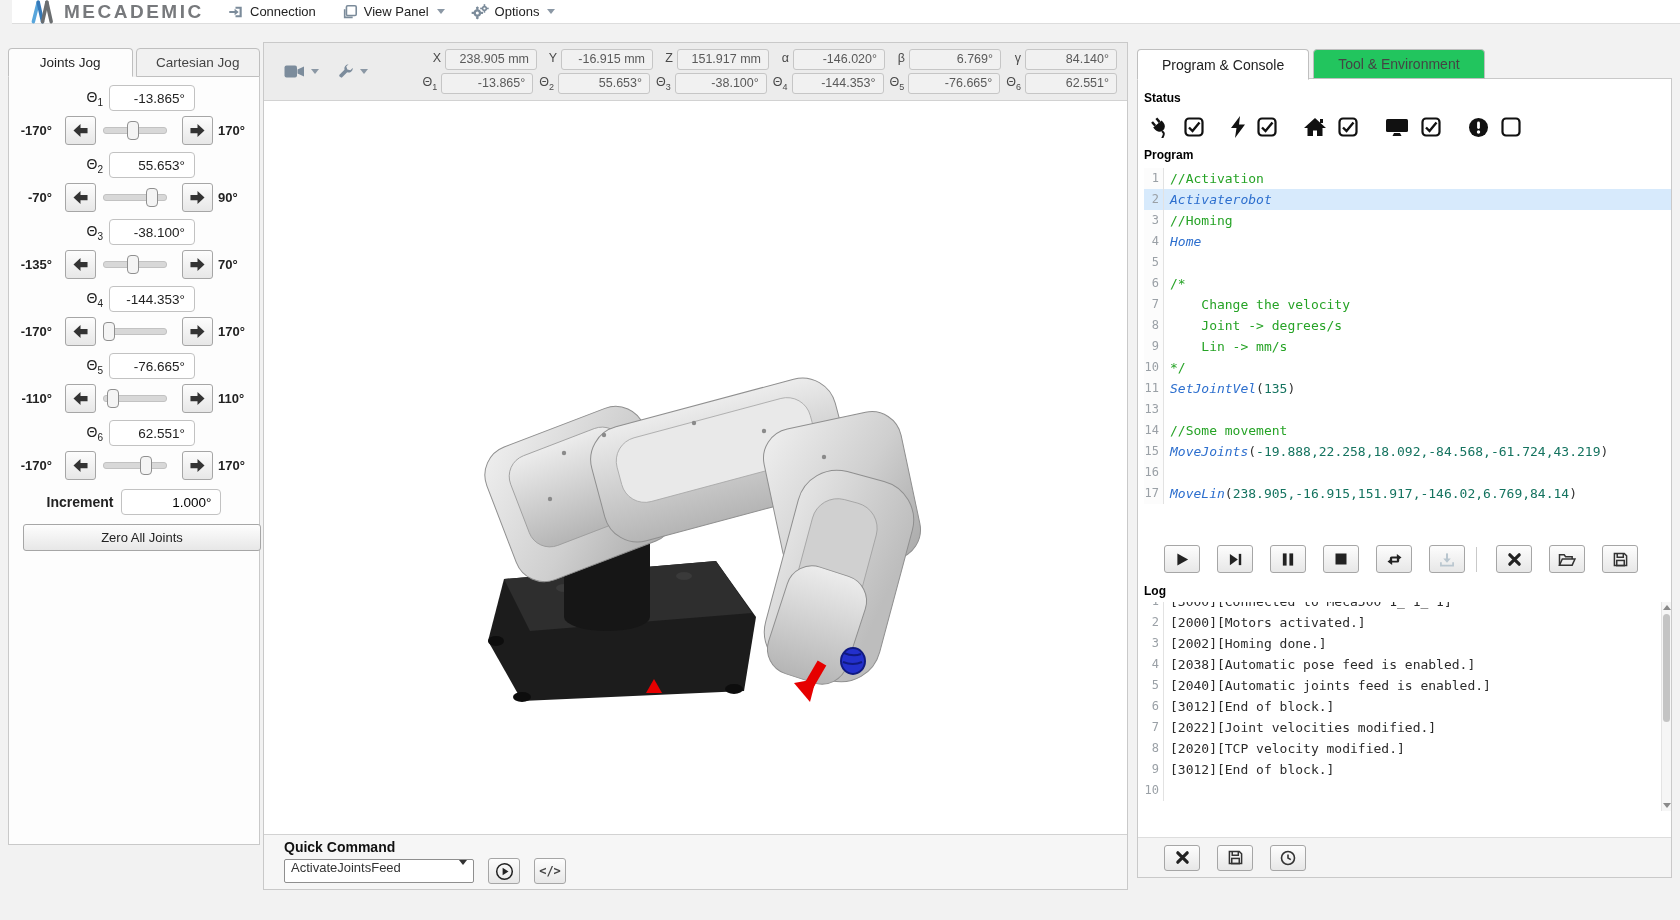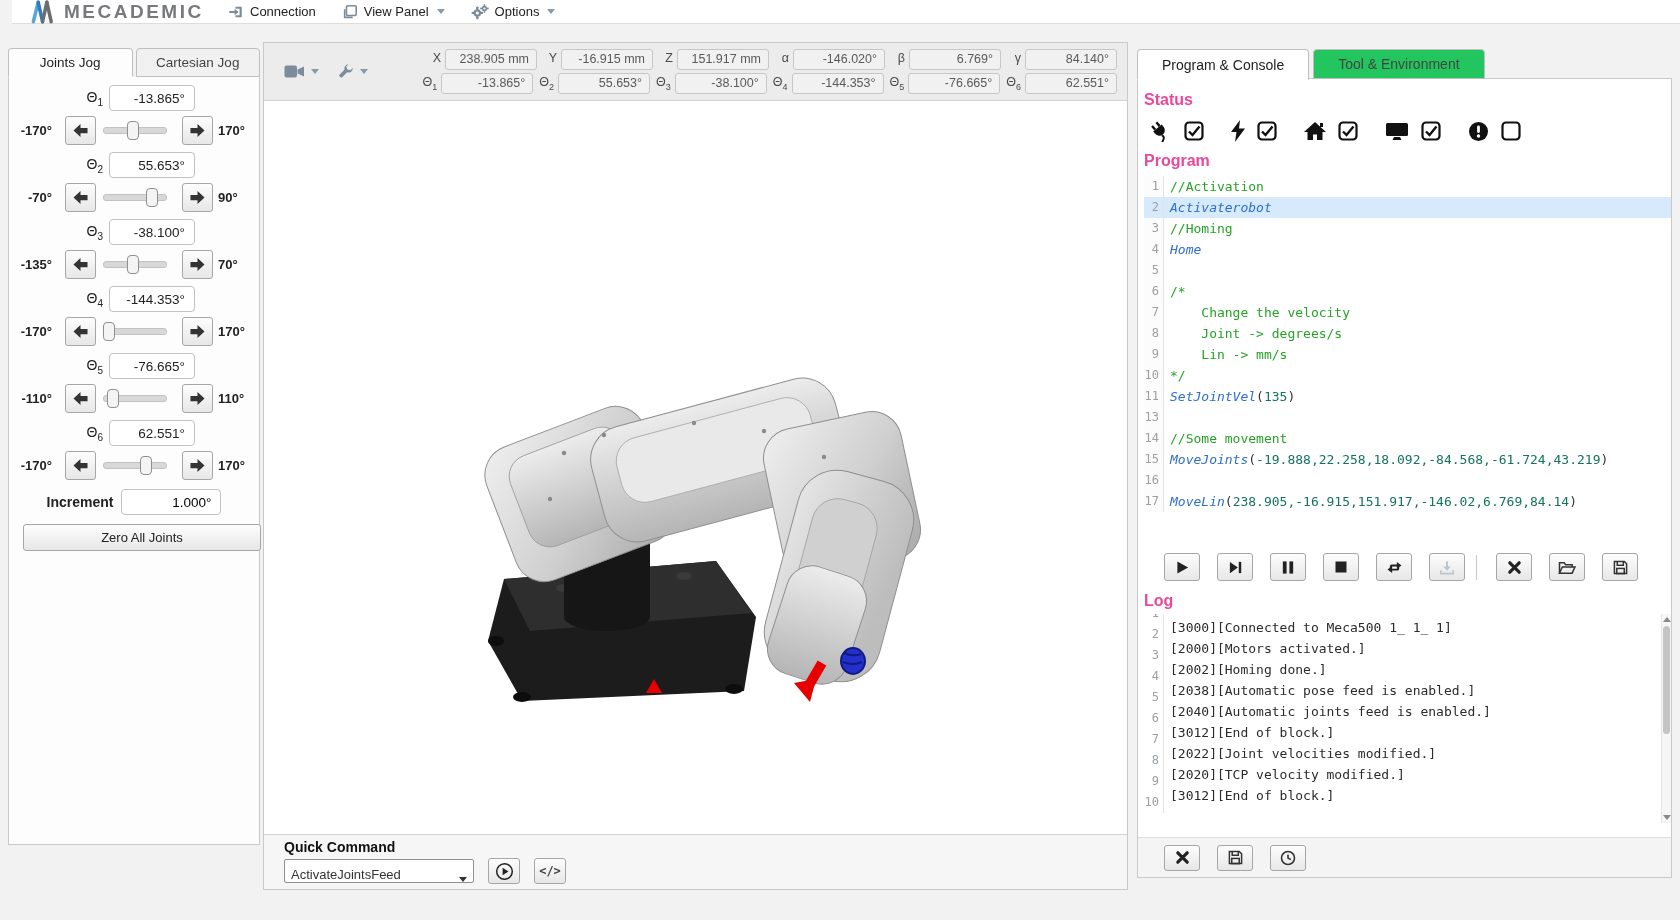--- a/index.html
+++ b/index.html
@@ -51,32 +51,32 @@
   .ro-grid { margin-left:auto; display:flex; flex-direction:column; gap:3px; }
   .ro-row { display:flex; gap:6px; justify-content:flex-end; }
   .ro-cell { display:flex; align-items:center; gap:4px; }
   .ro-label { font-size:12.5px; color:#4a4a4a; min-width:14px; text-align:right; }
   .ro-label sub { font-size:9px; }
   .readout { width:92px; height:21px; line-height:19px; background:#f1f1f1; border:1px solid #c6c6c6; border-radius:3px; color:#5a5a5a; font-size:12.5px; text-align:right; padding:0 7px; }
   .viewport { flex:1; position:relative; background:#fff; overflow:hidden; cursor:move; }
   .qc-bar { height:55px; background:#f6f6f6; border-top:1px solid #d2d2d2; padding:4px 0 0 20px; }
   .qc-title { font-size:14px; font-weight:bold; color:#111; }
   .qc-row { display:flex; align-items:center; gap:6px; margin-top:3px; }
-  .qc-select { width:190px; height:24px; background:#fff; border:1px solid #8f8f8f; border-radius:2px; display:flex; align-items:flex-end; font-size:13px; color:#333; padding:0 6px; cursor:pointer; }
+  .qc-select { width:190px; height:24px; background:#fff; border:1px solid #8f8f8f; border-radius:2px; display:flex; align-items:flex-start; font-size:13px; color:#333; padding:0 6px; cursor:pointer; }
   .qc-select .caret { margin-left:auto; border-top-color:#333; }
   .qc-btn { width:32px; height:26px; }
   .qc-code { font-size:12px; font-weight:bold; color:#444; font-family:"DejaVu Sans Mono",monospace; }
   
   .right-panel { position:absolute; left:1137px; top:78px; width:535px; height:800px; background:#fff; border:1px solid #c9c9c9; border-top:1px solid #c9c9c9; }
   .rp-tabs { position:absolute; left:-1px; top:-30px; height:30px; display:flex; }
   .rp-tab { padding:0 24px; display:flex; align-items:center; font-size:14px; color:#444; background:#22c55e; border:1px solid #bfbfbf; border-radius:4px 4px 0 0; cursor:pointer; }
   .rp-tab + .rp-tab { margin-left:4px; }
   .rp-tab.active { background:#fff; border-bottom:1px solid #fff; color:#222; height:31px; }
   .rp-body { padding:12px 0 0 6px; height:100%; position:relative; }
-  .rp-heading { font-size:16px; font-weight:bold; color:#ec4899; }
+  .rp-heading { font-size:12px; font-weight:bold; color:#000000; }
   .status-row { display:flex; align-items:center; gap:13px; margin:9px 0 0 4px; height:26px; }
   .st-group { display:flex; align-items:center; gap:12px; margin-right:14px; }
   .st-check { width:20px; height:20px; position:relative; cursor:pointer; display:inline-flex; }
   .st-check svg.chk { display:none; }
   .st-check.checked svg.chk { display:block; }
   .prog-head { margin-top:8px; }
   .code-editor { margin-top:6px; height:368px; font-family:"DejaVu Sans Mono",monospace; font-size:13px; line-height:21px; overflow:hidden; cursor:text; }
   .code-line { display:flex; height:21px; }
   .code-line .ln { width:20px; flex:0 0 20px; text-align:right; color:#9aa0a6; font-size:12px; padding-right:4px; border-right:1px solid #e2e2e2; background:#fcfcfc; }
   .code-line .code-text { padding-left:6px; white-space:pre; }
@@ -88,21 +88,21 @@
   .tk-plain { color:#333; }
   .pb-row { display:flex; align-items:center; gap:9px; margin:9px 0 0 12px; }
   .pb-btn { width:36px; height:28px; }
   .pb-btn.disabled { cursor:default; }
   .pb-divider { width:1px; height:25px; background:#c9c9c9; margin:0 2px; }
   .log-head { margin-top:11px; }
   .log-wrap { position:relative; margin-top:4px; height:209px; overflow:hidden; }
   .log-lines { margin-top:-11px; font-family:"DejaVu Sans Mono",monospace; font-size:13px; line-height:21px; }
   .log-line { display:flex; height:21px; }
   .log-line .ln { width:20px; flex:0 0 20px; text-align:right; color:#9aa0a6; font-size:12px; padding-right:4px; border-right:1px solid #e2e2e2; }
-  .log-line .log-text { padding-left:6px; white-space:pre; color:#2b2b2b;margin-top:14px; }
+  .log-line .log-text { padding-left:6px; white-space:pre; color:#2b2b2b; }
   .log-scrollbar { position:absolute; right:0; top:0; bottom:0; width:10px; background:#f6f6f6; border-left:1px solid #e4e4e4; cursor:pointer; }
   .log-scroll-thumb { position:absolute; left:1px; top:12px; width:7px; height:108px; background:#c4c4c4; border-radius:4px; }
   .scroll-arrow { position:absolute; left:1px; width:0; height:0; border-left:4px solid transparent; border-right:4px solid transparent; }
   .scroll-arrow.up { top:3px; border-bottom:5px solid #8a8a8a; }
   .scroll-arrow.down { bottom:3px; border-top:5px solid #8a8a8a; }
   .rp-footer { position:absolute; left:0; right:0; bottom:0; height:40px; background:#f4f4f4; border-top:1px solid #ddd; display:flex; align-items:center; gap:9px; padding-left:18px; }
   .ft-btn { width:36px; height:26px; }
   svg { display:block; }
 </style>
 </head>

